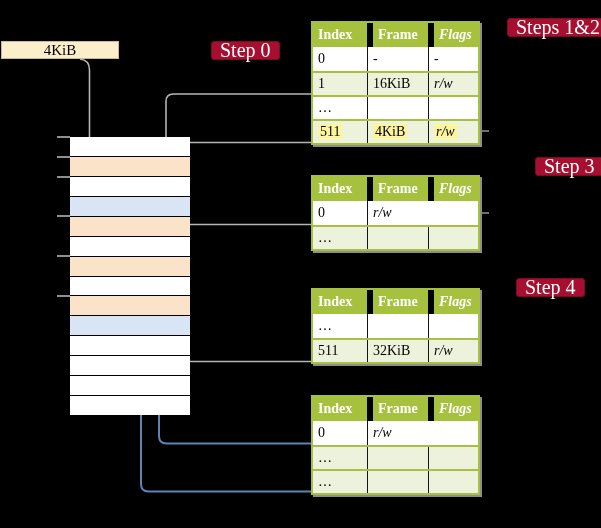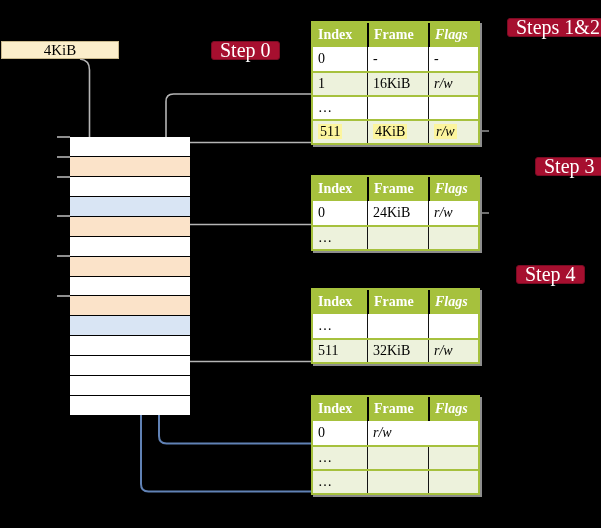--- a/index.html
+++ b/index.html
@@ -8,21 +8,21 @@
     font-family:"Liberation Serif","DejaVu Serif",serif; color:#000; overflow:hidden;
   }
   
   .badge {
     position:absolute; background:#a60f2f; border:1px solid #7a0b23; border-radius:3px;
     color:#fff; font-size:20px; line-height:17px; padding:0 8px; white-space:nowrap;
   }
   #badge-step0   { left:188px; top:41px;margin-left:23px; }
   #badge-steps12 { left:507px; top:18px; }
   #badge-step3   { left:515px; top:157px;margin-left:20px; }
-  #badge-step4   { left:516px; top:265px; }
+  #badge-step4   { left:516px; top:278px; }
   
   .fsbox {
     position:absolute; left:1px; top:41px; width:116px; height:16px;
     background:#fbeecb; border:1px solid #c9b98e; text-align:center;
     font-size:15px; line-height:16px;
   }
   
   .mem {
     position:absolute; left:70px; top:137px; width:120px; height:278px;
     display:grid; grid-template-rows:repeat(14,1fr); row-gap:1px; background:#000;
@@ -31,21 +31,21 @@
   .f-peach { background:#fbe3c9; }
   .f-blue  { background:#d9e5f4; }
   .tick { position:absolute; left:57px; width:13px; height:2px; background:#8f8f8f; }
   
   .tbl {
     position:absolute; left:311px; width:165px; border:2px solid #a6c13d;
     background:#fff; box-shadow:2px 2px 0 #8d8d8d; font-size:14px;
   }
   #tbl1 { top:21px; } #tbl2 { top:175px; } #tbl3 { top:288px; } #tbl4 { top:395px; }
   .thr { display:flex; height:24px; background:#a6c13d; color:#fff; font-weight:bold; }
-  .thc { box-sizing:border-box; padding-left:5px; line-height:24px; border-left:2px solid #000000; overflow:hidden; }
+  .thc { box-sizing:border-box; padding-left:5px; line-height:24px; border-left:6px solid #000000; overflow:hidden; }
   .thc:first-child { border-left:none; }
   .tr { display:flex; height:24px; box-sizing:border-box; border-top:2px solid #a6c13d; line-height:21px; }
   .tr.first { border-top:none; line-height:23px; }
   .tc { box-sizing:border-box; padding-left:5px; border-left:1.5px solid #141414; overflow:hidden; }
   .tc:first-child { border-left:none; }
   .c0 { width:54px; } .c1 { width:61px; } .c2 { width:50px;font-style:italic; }
   .shaded { background:#edf2dc; }
   .hl { background:#fcf59e; padding:0 2px; }
   
   #wires { position:absolute; left:0; top:0; pointer-events:none; }
@@ -145,21 +145,20 @@
       </div>
     </div>
   <div class="tbl" id="tbl2">
       <div class="thr">
         <div class="thc c0">Index</div>
         <div class="thc c1">Frame</div>
         <div class="thc c2">Flags</div>
       </div>
       <div class="tr first">
         <div class="tc c0">0</div>
-        <div class="tc c1">24KiB</div>
         <div class="tc c2">r/w</div>
       </div>
       <div class="tr shaded">
         <div class="tc c0">…</div>
         <div class="tc c1"></div>
         <div class="tc c2"></div>
       </div>
     </div>
   <div class="tbl" id="tbl3">
       <div class="thr">

